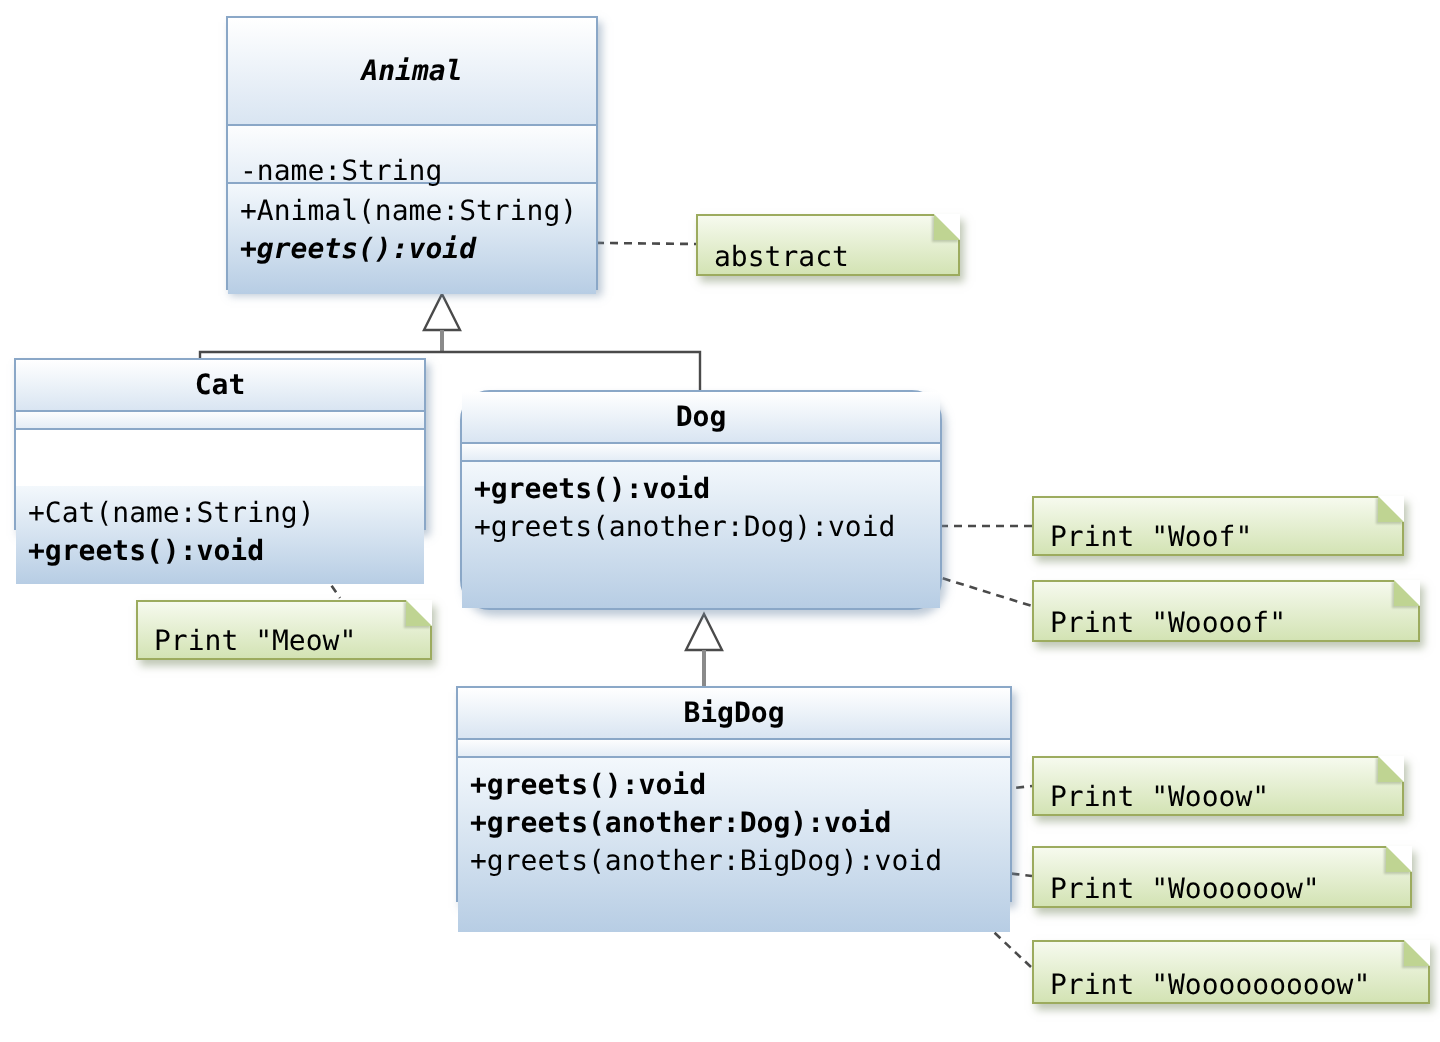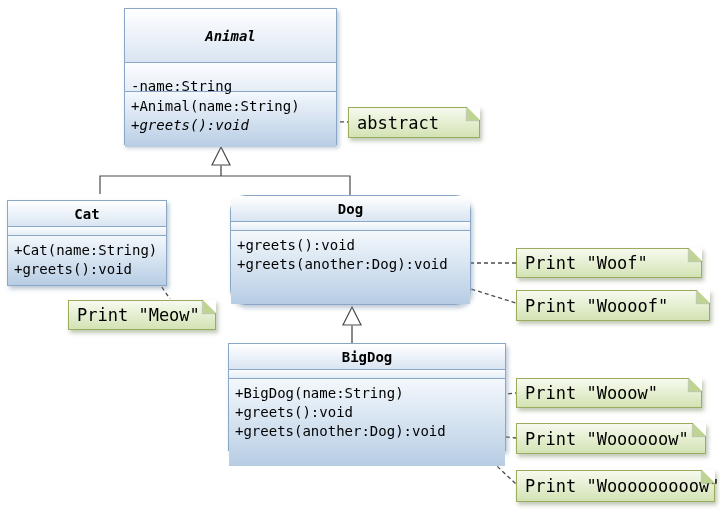--- a/index.html
+++ b/index.html
@@ -30,31 +30,31 @@
     box-sizing:border-box;
     font-size:14px;line-height:19px;padding:14px 6px;
   }
   .cls-attrs.empty{padding:0;}
   .cls-methods{
     background:linear-gradient(#f3f8fc,#b7cde4);
     box-sizing:border-box;
     font-size:14px;line-height:19px;padding:5px 6px;
   }
   .member{white-space:nowrap;}
-  .member.bold{font-weight:normal;}
+  .member.bold{font-weight:bold;}
   .member.italic{font-style:italic;}
   
   .note{
     position:absolute;
     border:1px solid #9cab5e;
     background:linear-gradient(#f6faee,#d3e3b4);
     box-shadow:2px 3px 4px rgba(130,145,110,.5);
     box-sizing:border-box;
-    font-size:17px;
-    display:flex;align-items:center;
+    font-size:14px;
+    display:flex;align-items:flex-end;
     padding-left:8px;white-space:nowrap;
   }
   .note::before{
     content:"";position:absolute;top:-1px;right:-1px;width:0;height:0;
     border-style:solid;border-width:0 13px 13px 0;
     border-color:#ffffff #ffffff #bfd492 #bfd492;
     box-shadow:-1px 1px 1px rgba(130,145,110,.4);
   }
   
   #overlay{position:absolute;left:0;top:0;width:720px;height:521px;pointer-events:none;}
@@ -90,39 +90,39 @@
       <circle cx="252" cy="121" r="2.7"></circle>
       <circle cx="142" cy="262" r="2.7"></circle>
       <circle cx="366" cy="263" r="2.7"></circle>
       <circle cx="454" cy="283" r="2.7"></circle>
       <circle cx="365" cy="411" r="2.7"></circle>
       <circle cx="460" cy="430" r="2.7"></circle>
       <circle cx="478" cy="449" r="2.7"></circle>
     </g>
   </svg>
 
-  <div class="cls" style="left:124px;top:8px;width:213px;height:137px;">
+  <div class="cls" style="left:113px;top:8px;width:186px;height:137px;">
     <div class="cls-title" style="height:54px;">
       <span class="title-italic">Animal</span>
     </div>
     <div class="cls-attrs" style="height:26px;">
       <div class="member">-name:String</div>
     </div>
     <div class="cls-methods" style="height:55px;">
       <div class="member">+Animal(name:String)</div>
       <div class="member bold italic">+greets():void</div>
     </div>
   </div>
 
-  <div class="cls" style="left:7px;top:200px;width:160px;height:86px;">
+  <div class="cls" style="left:7px;top:179px;width:206px;height:86px;">
     <div class="cls-title" style="height:26px;">
       <span>Cat</span>
     </div>
     <div class="cls-attrs empty" style="height:9px;"></div>
-    <div class="cls-methods" style="height:49px;">
+    <div class="cls-methods" style="height:49px;margin-top:28px;">
       <div class="member">+Cat(name:String)</div>
       <div class="member bold">+greets():void</div>
     </div>
   </div>
 
   <div class="cls" style="left:230px;top:195px;width:241px;height:110px;border-radius:15px;">
     <div class="cls-title" style="height:26px;">
       <span>Dog</span>
     </div>
     <div class="cls-attrs empty" style="height:9px;"></div>
@@ -131,23 +131,23 @@
       <div class="member">+greets(another:Dog):void</div>
     </div>
   </div>
 
   <div class="cls" style="left:228px;top:343px;width:278px;height:108px;">
     <div class="cls-title" style="height:26px;">
       <span>BigDog</span>
     </div>
     <div class="cls-attrs empty" style="height:9px;"></div>
     <div class="cls-methods" style="height:87px;">
-      <div class="member">+BigDog(name:String)</div>
       <div class="member bold">+greets():void</div>
       <div class="member bold">+greets(another:Dog):void</div>
+      <div class="member">+greets(another:BigDog):void</div>
     </div>
   </div>
 
   <div class="note" style="left:348px;top:107px;width:132px;height:31px;">
     <span>abstract</span>
   </div>
   <div class="note" style="left:68px;top:300px;width:148px;height:30px;">
     <span>Print "Meow"</span>
   </div>
   <div class="note" style="left:516px;top:248px;width:186px;height:30px;">

